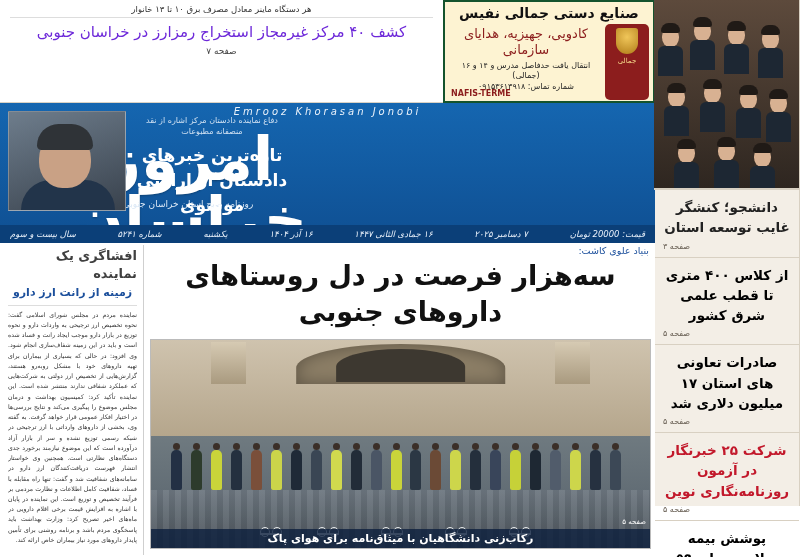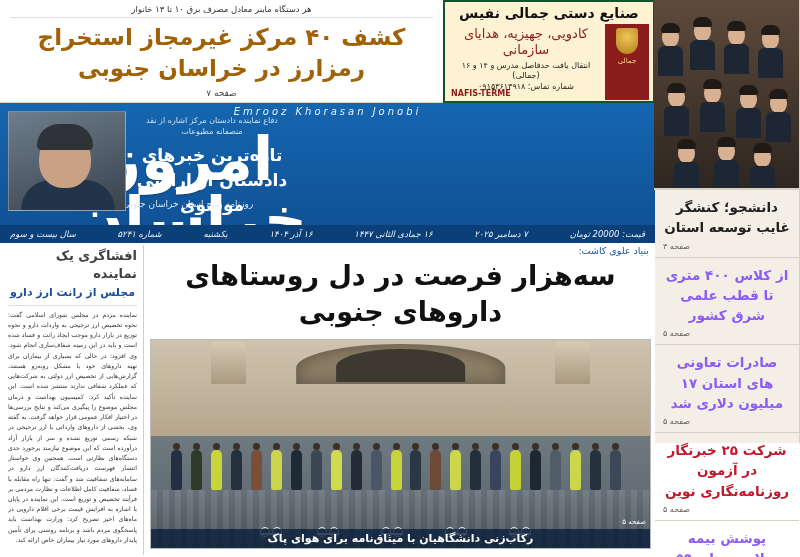--- a/index.html
+++ b/index.html
@@ -18,21 +18,21 @@
 
   
   .main-col {
     position: absolute;
     left: 0; top: 0;
     width: 655px; height: 557px;
   }
   .right-rail {
     position: absolute;
     right: 0; top: 0;
-    width: 145px; height: 443px;
+    width: 145px; height: 506px;
     background: #f3eee6;
     border-right: 1px solid #d8d0c2;
   }
 
   
   .top-strip {
     position: absolute;
     left: 0; top: 0;
     width: 655px; height: 103px;
     display: flex;
@@ -53,21 +53,21 @@
     font-weight: bold;
     color: #111;
     direction: rtl;
     letter-spacing: 0px;
   }
   .ad-logo {
     position: absolute;
     right: 4px; top: 22px;
     width: 44px; height: 76px;
     background: #8c1d1d;
-    border-radius: 0;
+    border-radius: 5px;
     display: flex;
     flex-direction: column;
     align-items: center;
     justify-content: flex-start;
     color: #f6d98a;
     font-size: 7px;
     padding-top: 4px;
     line-height: 1.2;
   }
   .ad-logo .cup {
@@ -105,26 +105,26 @@
     font-size: 8.5px;
     color: #333;
     text-align: center;
     direction: rtl;
     border-bottom: 1px solid #ddd;
     padding-bottom: 3px;
     margin-bottom: 4px;
   }
   .top-headline h1 {
     margin: 0;
-    font-size: 23px;
+    font-size: 15px;
     line-height: 1.35;
-    color: #a16207;
-    text-align: center;
-    direction: rtl;
-    font-weight: bold;
+    color: #6d28d9;
+    text-align: center;
+    direction: rtl;
+    font-weight: normal;
   }
   .page-ref {
     margin-top: 4px;
     font-size: 9px;
     color: #444;
     text-align: center;
     direction: rtl;
   }
 
   
@@ -441,21 +441,21 @@
   }
   .rail-item {
     border-bottom: 1px solid #d8d0c2;
     padding: 7px 8px 6px 8px;
     direction: rtl;
     text-align: center;
   }
   .rail-head {
     font-size: 13.5px;
     font-weight: bold;
-    color: #8b5cf6;
+    color: #000000;
     line-height: 1.5;
   }
   .rail-head.red { color: #c2182b; text-align: center; }
   .rail-head.dark { color: #222; }
   .rail-page {
     margin-top: 4px;
     font-size: 8px;
     color: #6b6257;
     text-align: left;
     direction: rtl;
@@ -515,21 +515,21 @@
         <span>۱۶ جمادی الثانی ۱۴۴۷</span>
         <span>۷ دسامبر ۲۰۲۵</span>
         <span>قیمت: 20000 تومان</span>
       </div>
     </div>
 
     <div class="body-area">
 
       <div class="left-col">
         <div class="lc-title">افشاگری یک نماینده</div>
-        <div class="lc-sub">مجلس از رانت ارز دارو</div>
+        <div class="lc-sub">زمینه از رانت ارز دارو</div>
         <div class="lc-body">نماینده مردم در مجلس شورای اسلامی گفت: نحوه تخصیص ارز ترجیحی به واردات دارو و نحوه توزیع در بازار دارو موجب ایجاد رانت و فساد شده است و باید در این زمینه شفاف‌سازی انجام شود. وی افزود: در حالی که بسیاری از بیماران برای تهیه داروهای خود با مشکل روبه‌رو هستند، گزارش‌هایی از تخصیص ارز دولتی به شرکت‌هایی که عملکرد شفافی ندارند منتشر شده است. این نماینده تأکید کرد: کمیسیون بهداشت و درمان مجلس موضوع را پیگیری می‌کند و نتایج بررسی‌ها در اختیار افکار عمومی قرار خواهد گرفت. به گفته وی، بخشی از داروهای وارداتی با ارز ترجیحی در شبکه رسمی توزیع نشده و سر از بازار آزاد درآورده است که این موضوع نیازمند برخورد جدی دستگاه‌های نظارتی است. همچنین وی خواستار انتشار فهرست دریافت‌کنندگان ارز دارو در سامانه‌های شفافیت شد و گفت: تنها راه مقابله با فساد، شفافیت کامل اطلاعات و نظارت مردمی بر فرآیند تخصیص و توزیع است. این نماینده در پایان با اشاره به افزایش قیمت برخی اقلام دارویی در ماه‌های اخیر تصریح کرد: وزارت بهداشت باید پاسخگوی مردم باشد و برنامه روشنی برای تأمین پایدار داروهای مورد نیاز بیماران خاص ارائه کند.</div>
       </div>
 
       <div class="center-col">
         <div class="lead-kicker">بنیاد علوی کاشت:</div>
         <h2 class="lead-head">سه‌هزار فرصت در دل روستاهای داروهای جنوبی</h2>
 
         <div class="lead-photo">
           <div class="lp-sky"></div>
           <div class="lp-building">

